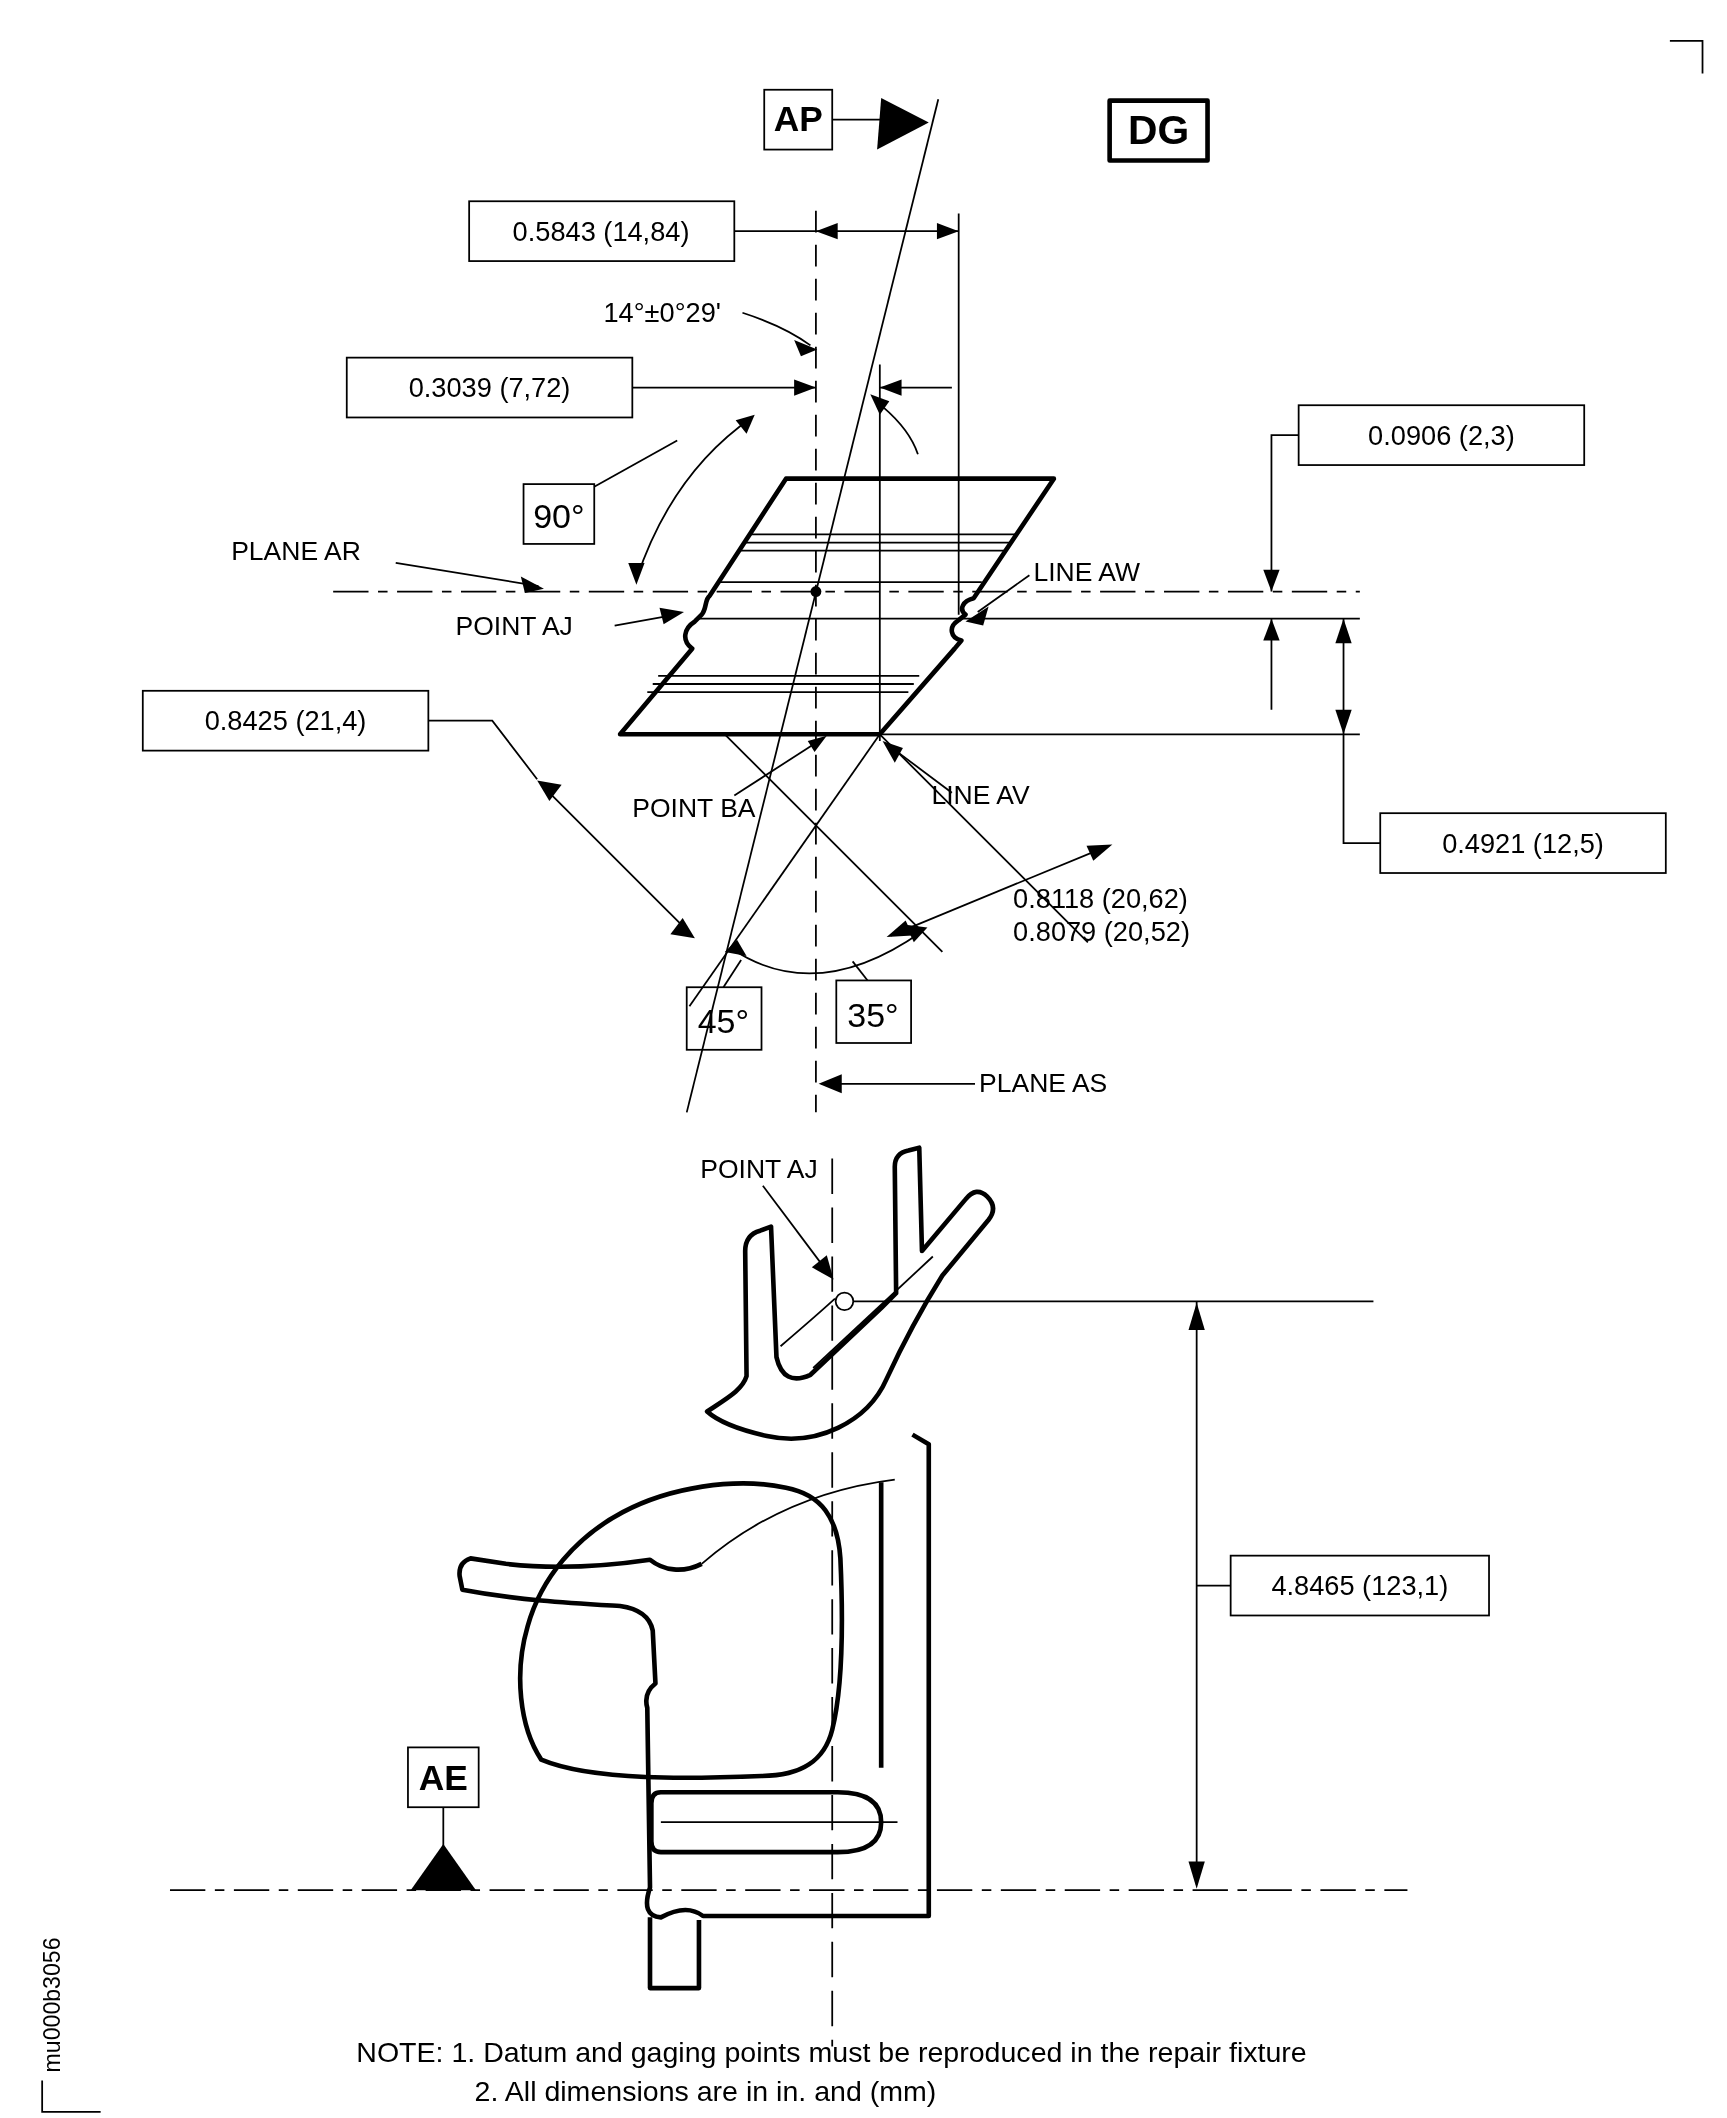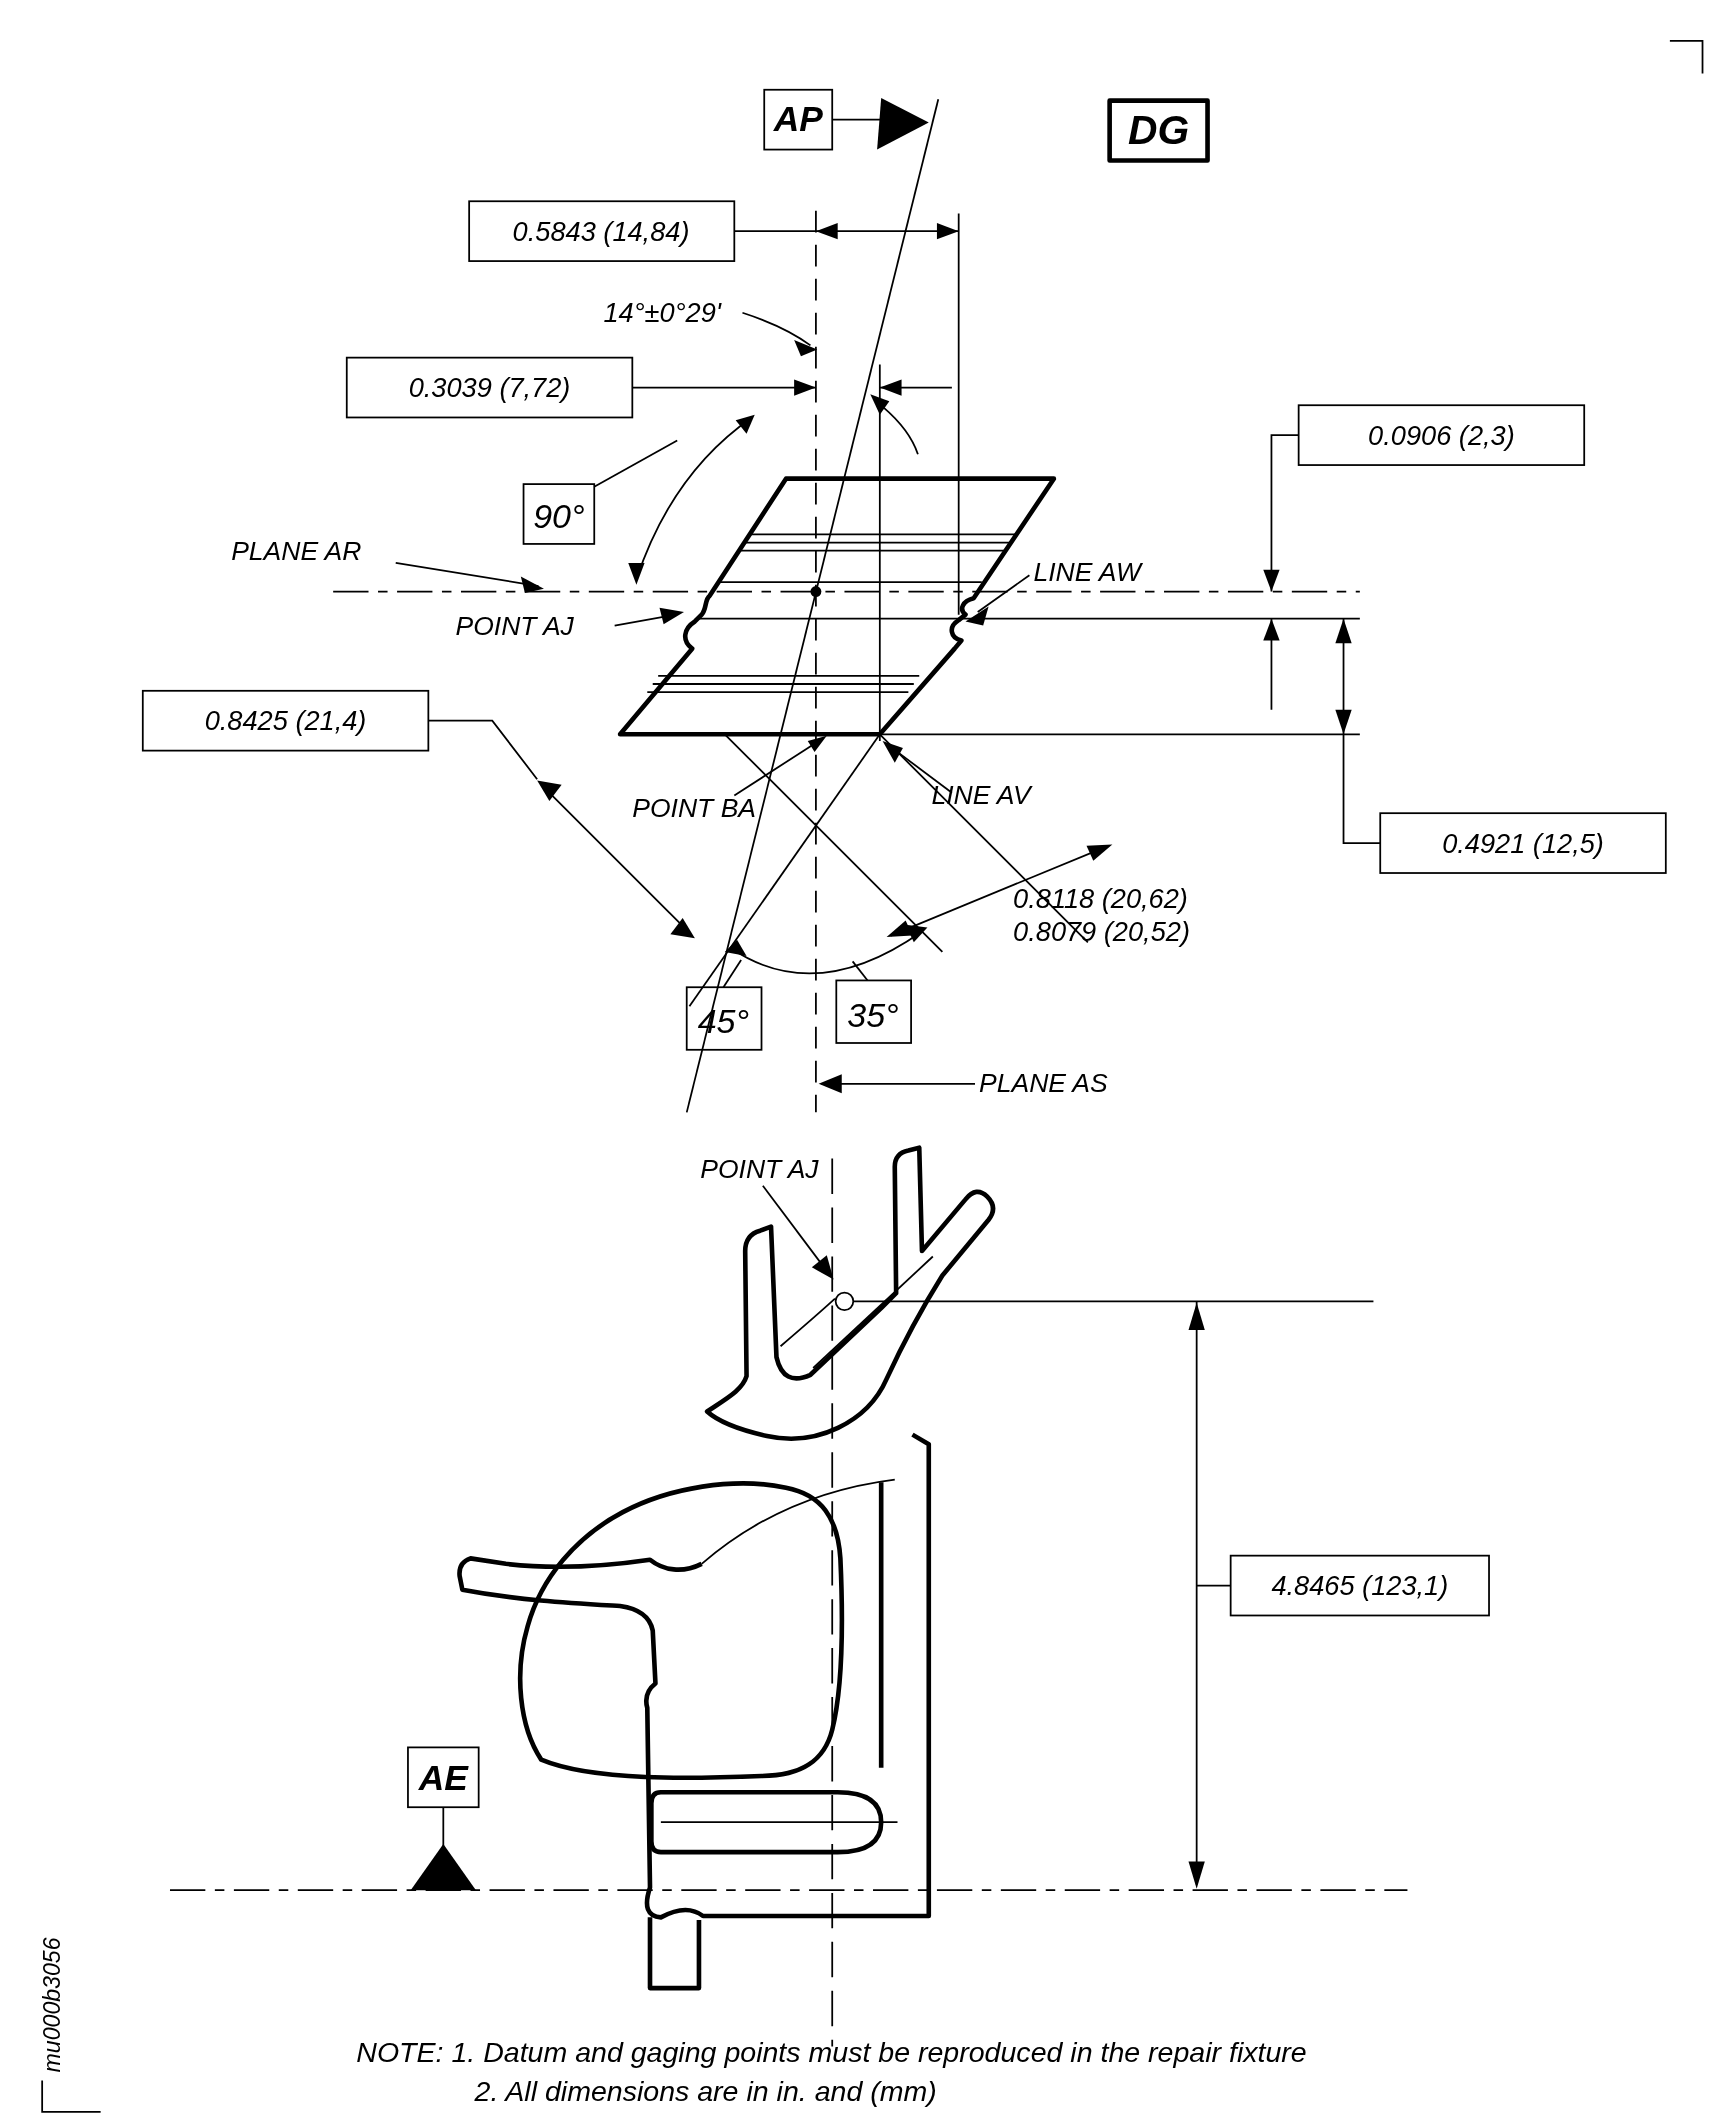--- a/index.html
+++ b/index.html
@@ -1,17 +1,17 @@
 <!DOCTYPE html>
 <html style="font-size:10.2px"><head>
 <meta charset="utf-8">
 <style>
   html,body{margin:0;padding:0;background:#ffffff;}
   body{font-family:"Liberation Sans", sans-serif;}
-  .sheet{width:100vw;max-width:100%;font-style:italic;}
+  .sheet{width:100vw;max-width:100%;}
   svg{display:block;width:100%;height:auto;background:#fff;}
   .thin{stroke:#000;stroke-width:1.3;fill:none;}
   .thick{stroke:#000;stroke-width:3.4;fill:none;stroke-linejoin:round;}
   .cl{stroke:#000;stroke-width:1.3;fill:none;stroke-dasharray:26 7 7 7;}
   .dash{stroke:#000;stroke-width:1.3;fill:none;stroke-dasharray:16 9;}
   .ldash{stroke:#000;stroke-width:1.3;fill:none;stroke-dasharray:26 10;}
   .ink{fill:#000;stroke:none;}
   text{fill:#000;stroke:none;}
   .dim{font-size:20px;}
   .lbl{font-size:19.5px;}

